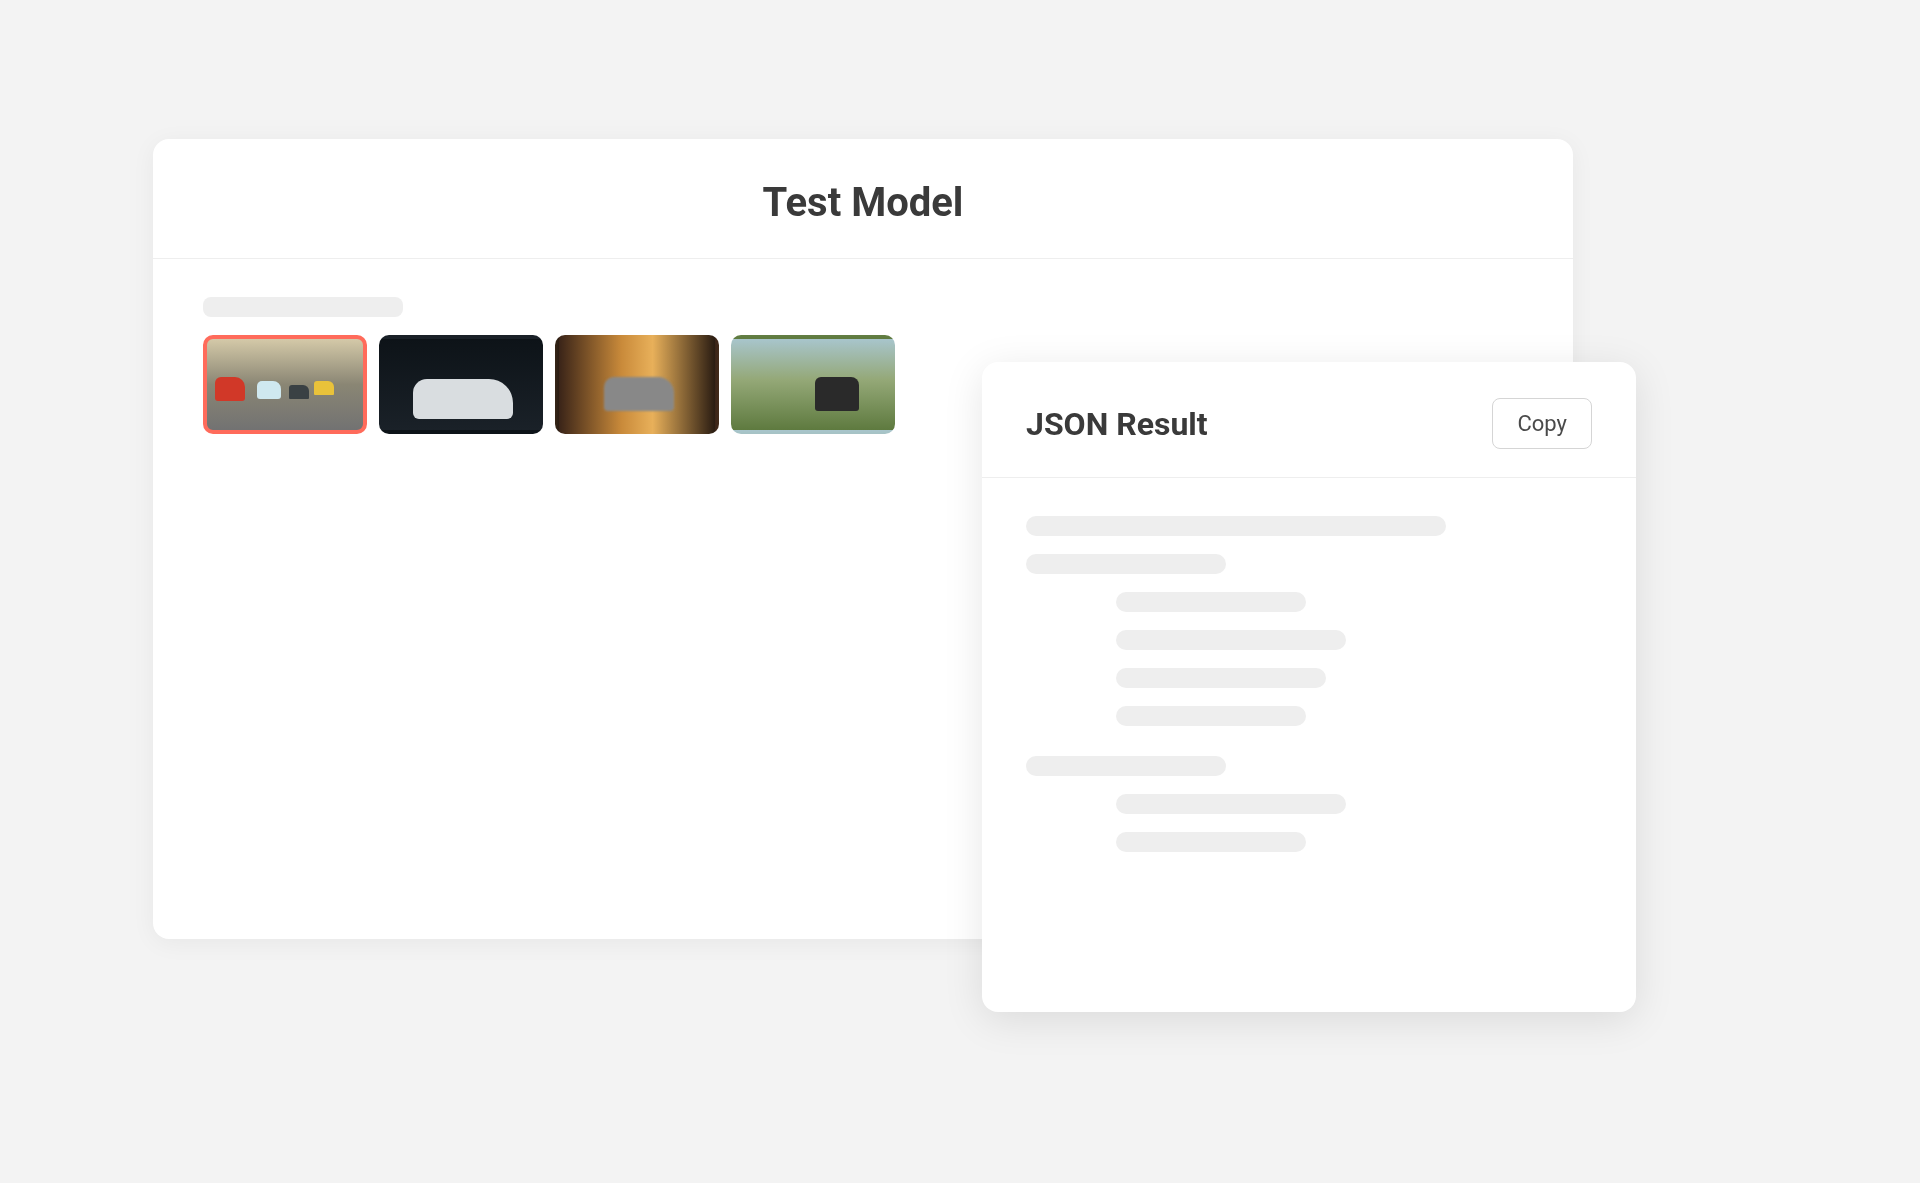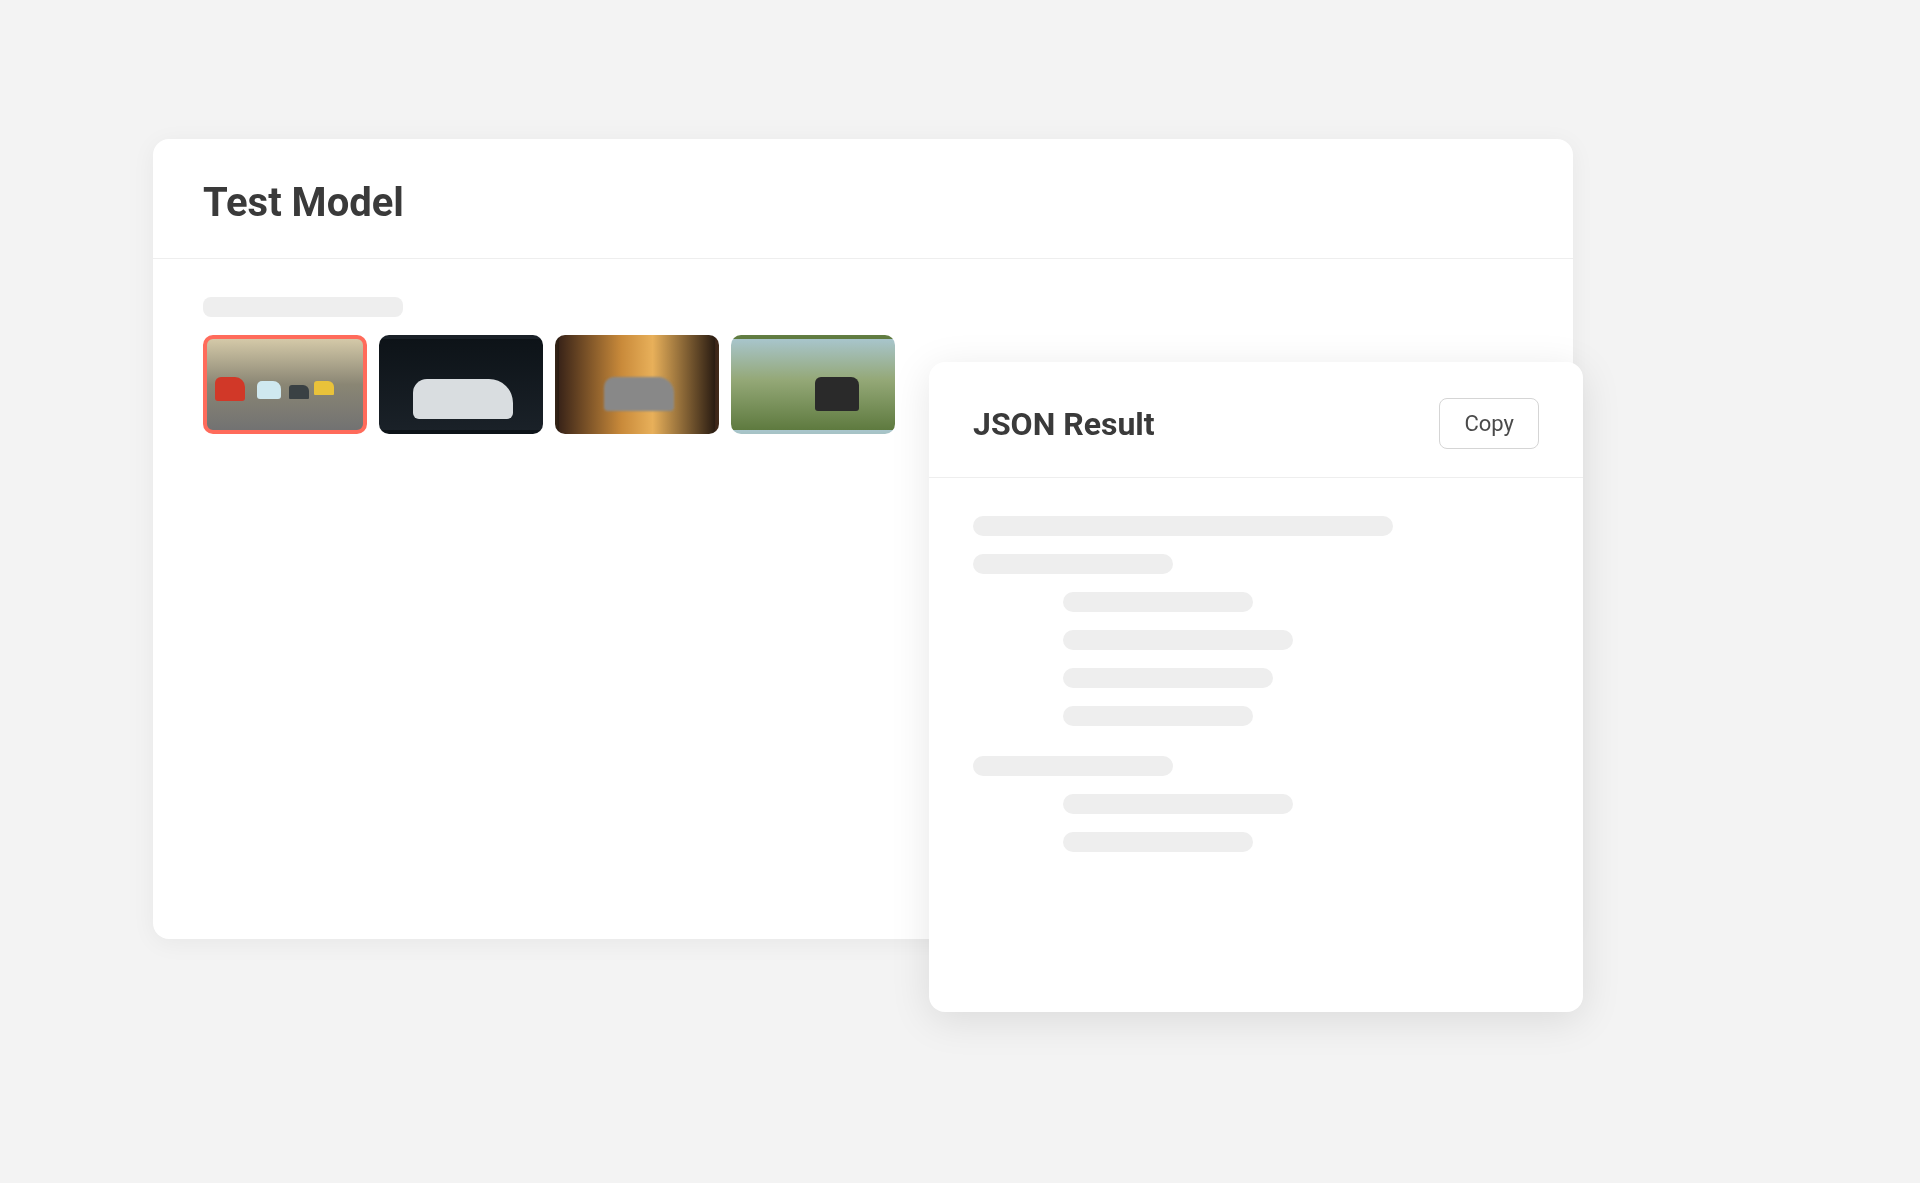--- a/index.html
+++ b/index.html
@@ -21,20 +21,21 @@
       top: 139px;
       width: 1420px;
       height: 800px;
       background: #ffffff;
       border-radius: 16px;
       box-shadow: 0 4px 24px rgba(0,0,0,0.05);
     }
     .panel-header {
       padding: 40px 50px 32px 50px;
       border-bottom: 1px solid #eeeeee;
+      text-align: center;
     }
     .panel-title {
       font-size: 40px;
       font-weight: 700;
       color: #3a3a3a;
     }
     .panel-body {
       padding: 38px 50px;
     }
     .placeholder-bar {
@@ -306,21 +307,21 @@
       position: absolute;
       left: 80px;
       top: 38px;
       width: 44px;
       height: 34px;
       background: #2a2a2a;
       border-radius: 6px 8px 3px 3px;
     }
     .json-panel {
       position: absolute;
-      left: 929px;
+      left: 982px;
       top: 362px;
       width: 654px;
       height: 650px;
       background: #ffffff;
       border-radius: 16px;
       box-shadow: 0 8px 40px rgba(0,0,0,0.1);
     }
     .json-header {
       display: flex;
       align-items: center;

